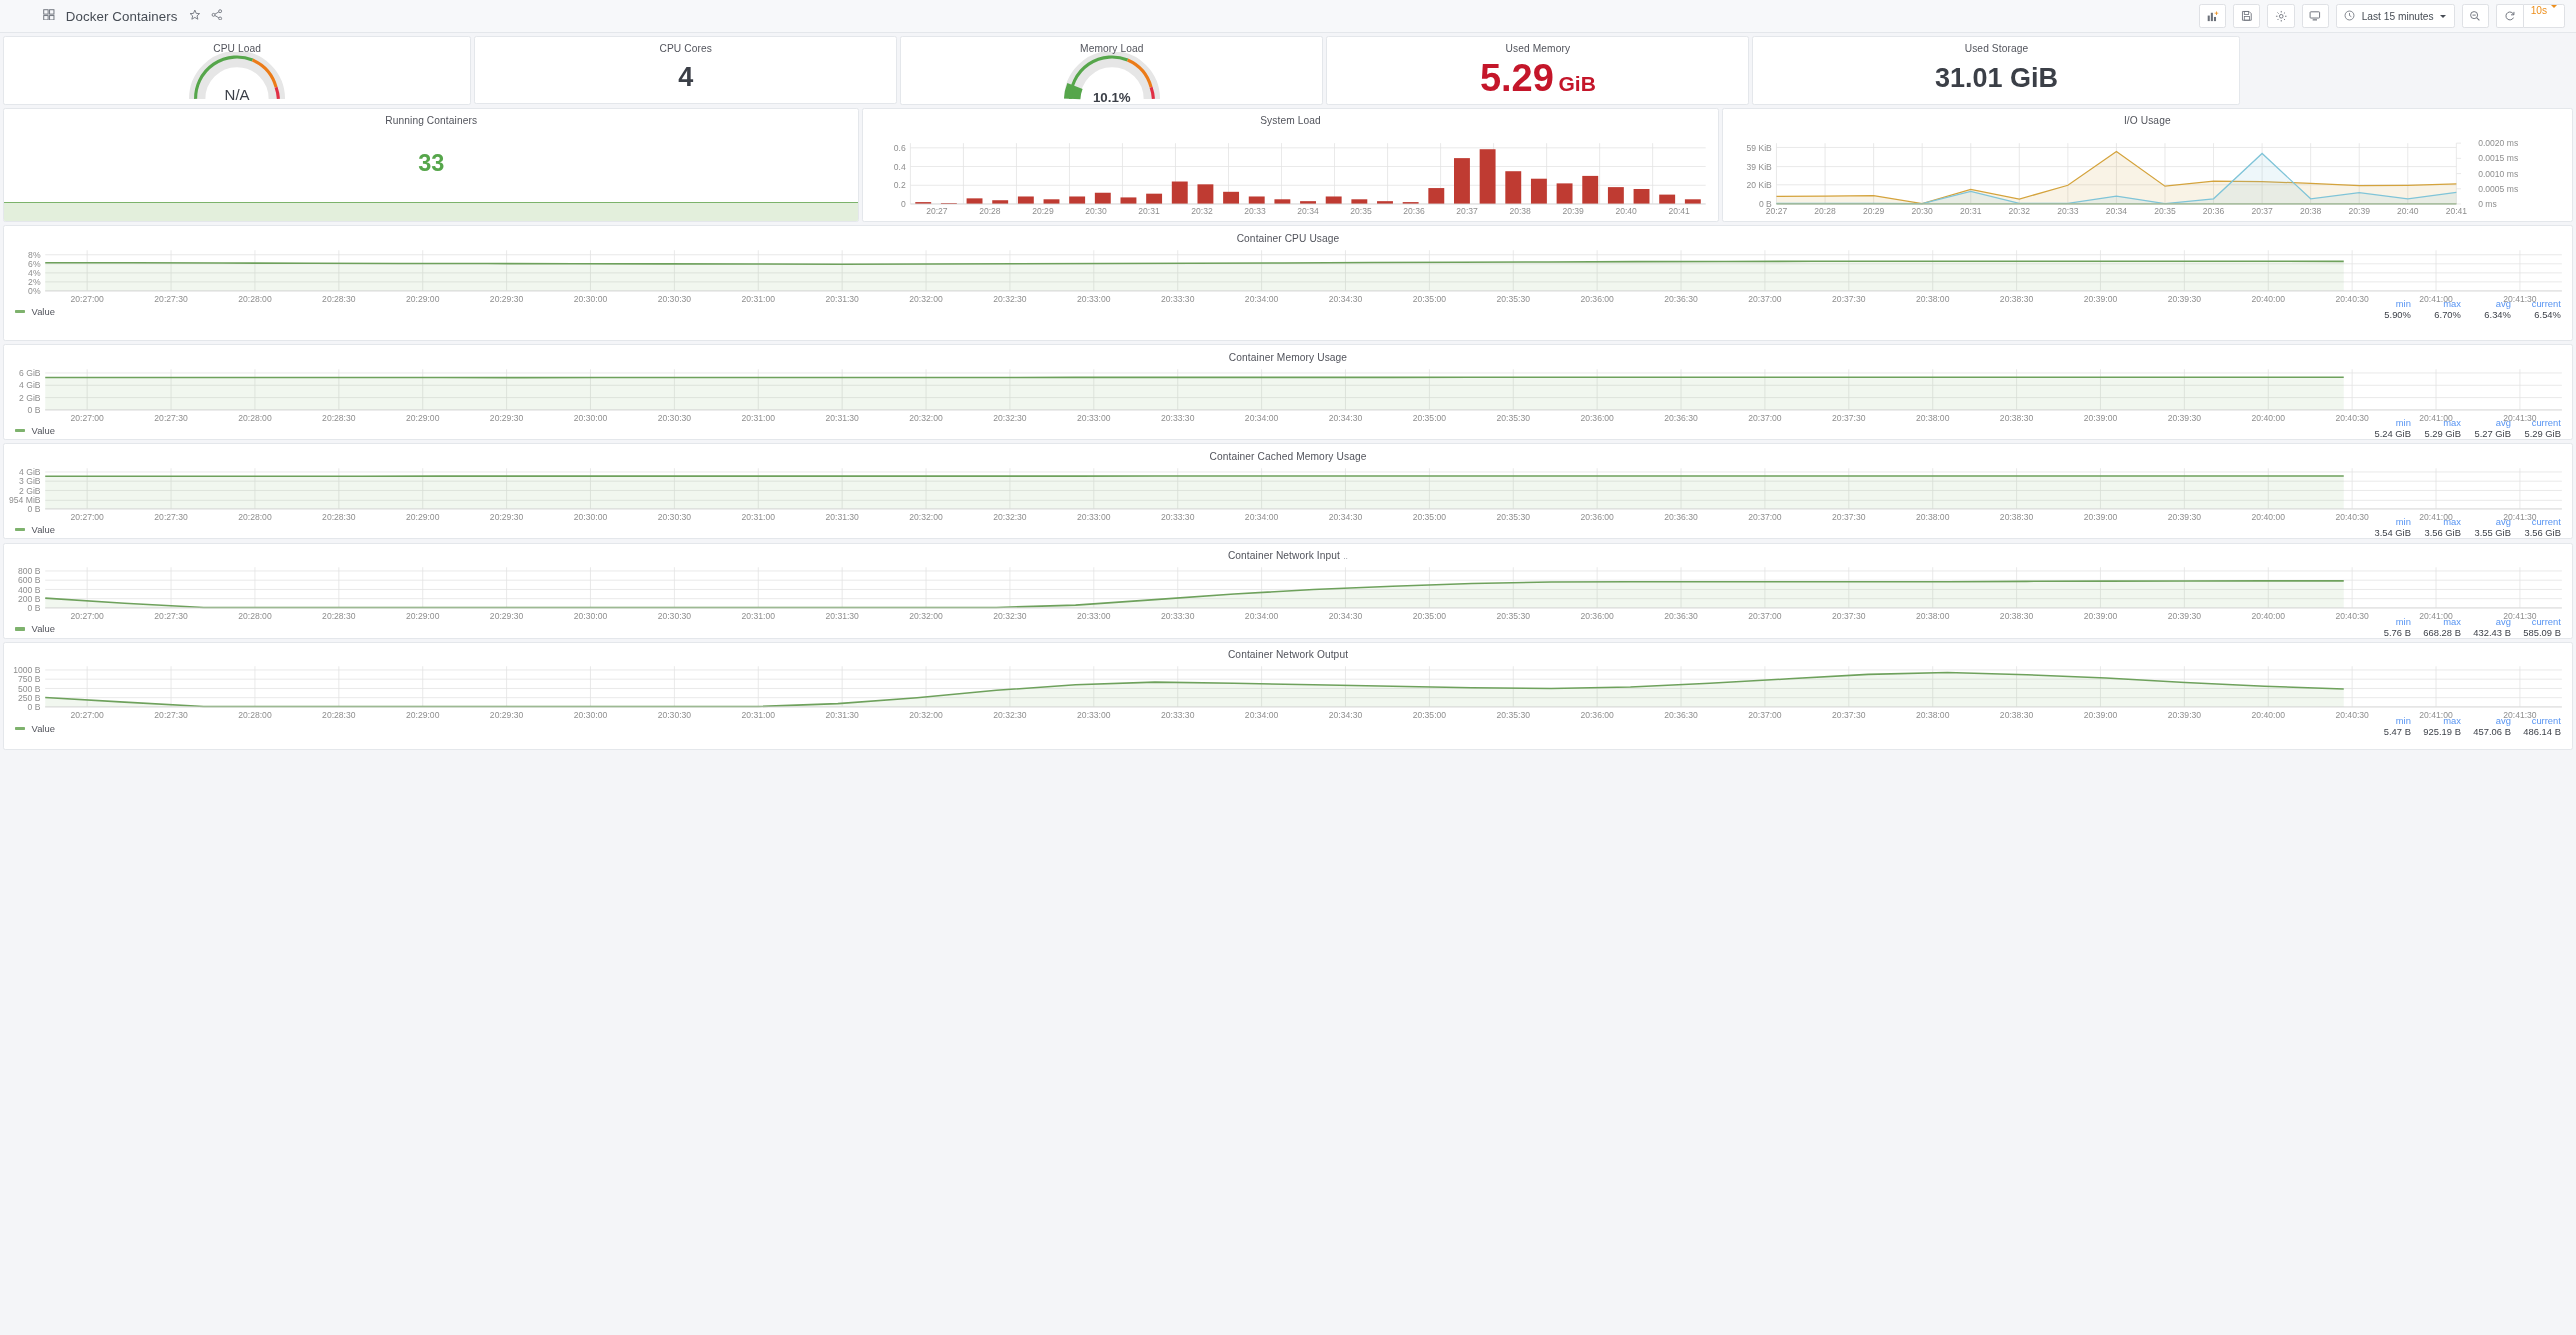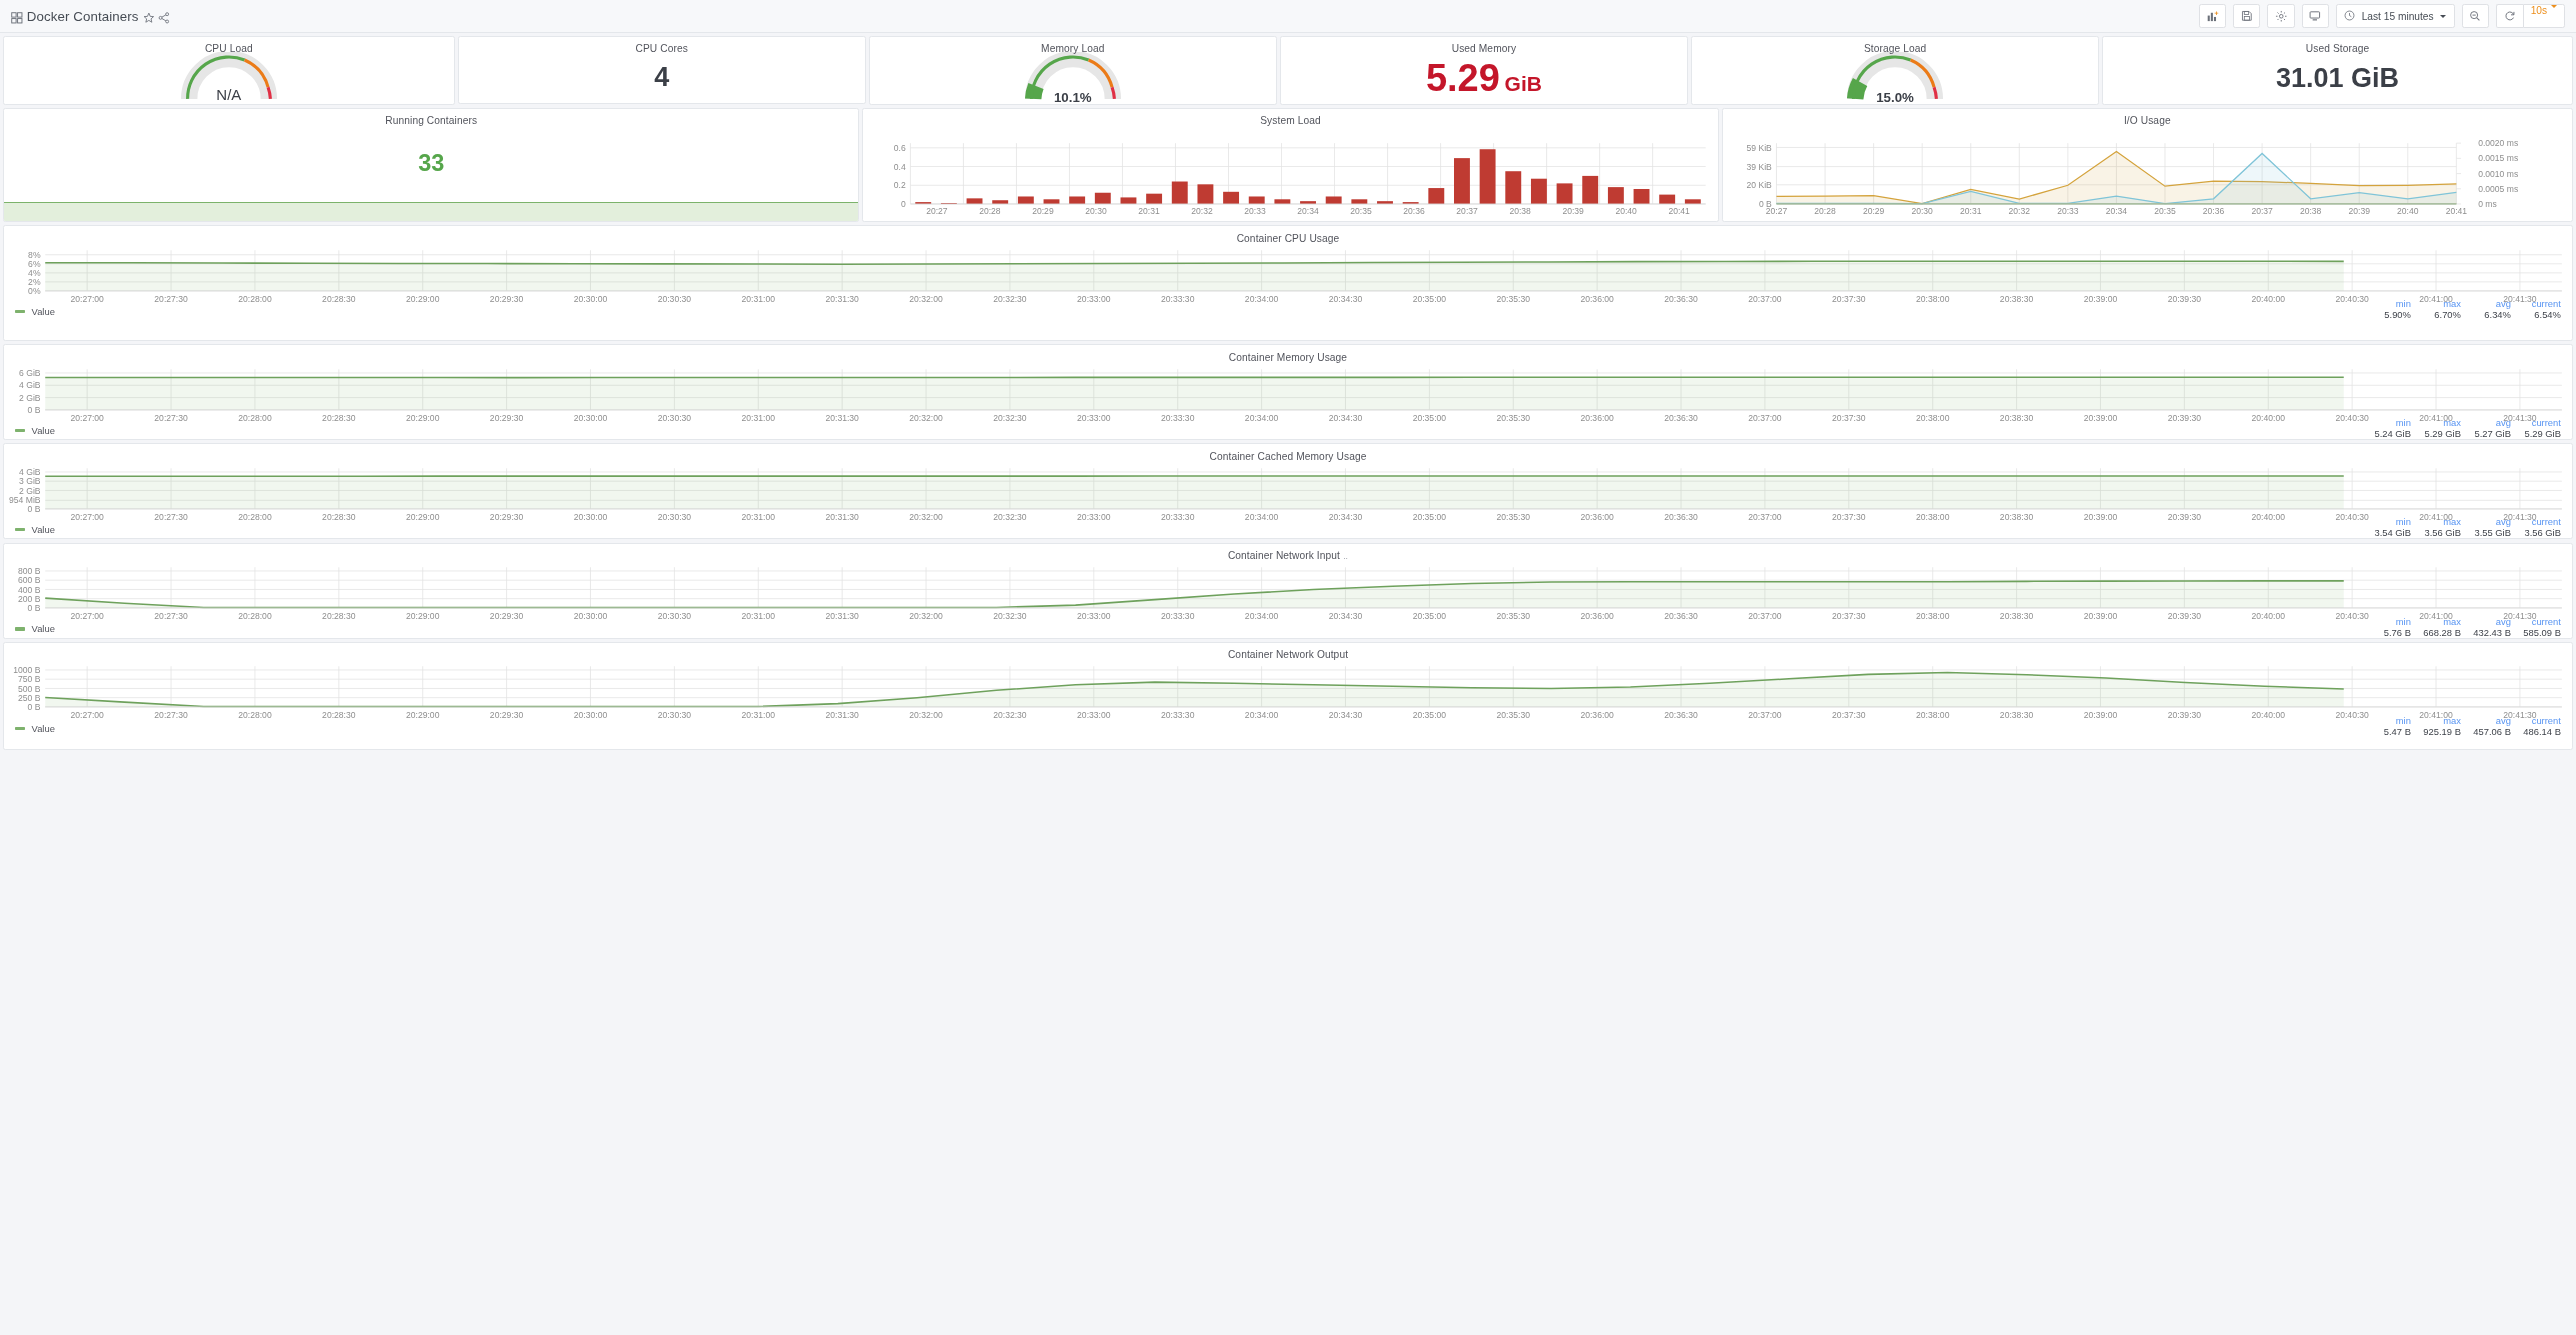--- a/index.html
+++ b/index.html
@@ -12,21 +12,21 @@
   }
 
   
   .topnav {
     height: 33px; width: 100%;
     background: #f7f8fa;
     border-bottom: 0.8px solid #e4e7eb;
     display: flex; align-items: center;
     padding: 0 11px;
   }
-  .nav-left { display: flex; align-items: flex-end; gap: 4px; }
+  .nav-left { display: flex; align-items: flex-start; gap: 11px; margin-left: 32px; }
   .dash-title { font-size: 13.3px; color: #464c54; font-weight: 400; letter-spacing: 0.1px;}
   .nav-icon { display: inline-flex; align-items: center; justify-content: center; color: #6b7079; cursor: pointer;}
   .nav-spacer { flex: 1 1 auto; }
   .nav-right { display: flex; align-items: center; gap: 7px; }
   .tbtn {
     height: 23.5px; min-width: 27px;
     border: 0.8px solid #dfe1e5; background: #ffffff;
     border-radius: 2.3px;
     display: inline-flex; align-items: center; justify-content: center;
     padding: 0 6.3px; color: #6b7079; cursor: pointer;
@@ -244,36 +244,20 @@
 
     <div class="panel" style="width:423px;height:69px">
       <div class="panel-title">Used Memory</div>
       <div class="stat-body">
         <div class="bignum red">
           <span>5.29</span><span class="unit">GiB</span>
         </div>
       </div>
     </div>
 
-    <div class="panel" style="width:423px;height:69px">
-      <div class="panel-title">Storage Load</div>
-      <div class="stat-body">
-        <div class="gauge-wrap">
-          <svg width="102" height="50" viewBox="0 0 130 64">
-            <path d="M14 60 A51 51 0 0 1 116 60" fill="none" stroke="#e6e6e6" stroke-width="21"></path>
-            <path d="M14 60 A51 51 0 0 1 20.3 38.5" fill="none" stroke="#56a64b" stroke-width="21"></path>
-            <path d="M12 60 A53 53 0 0 1 85 10.3" fill="none" stroke="#56a64b" stroke-width="4"></path>
-            <path d="M85 10.3 A53 53 0 0 1 115 45" fill="none" stroke="#eb7b18" stroke-width="4"></path>
-            <path d="M115 45 A53 53 0 0 1 118 60" fill="none" stroke="#e02f44" stroke-width="4"></path>
-            <path d="M45 60 A20 20 0 0 1 85 60" fill="#ffffff"></path>
-          </svg>
-          <div class="gauge-value">15.0%</div>
-        </div>
-      </div>
-    </div>
 
     <div class="panel" style="width:488px;height:69px">
       <div class="panel-title">Used Storage</div>
       <div class="stat-body">
         <div class="bignum">31.01 GiB</div>
       </div>
     </div>
   </div>
 
   <div class="row">

